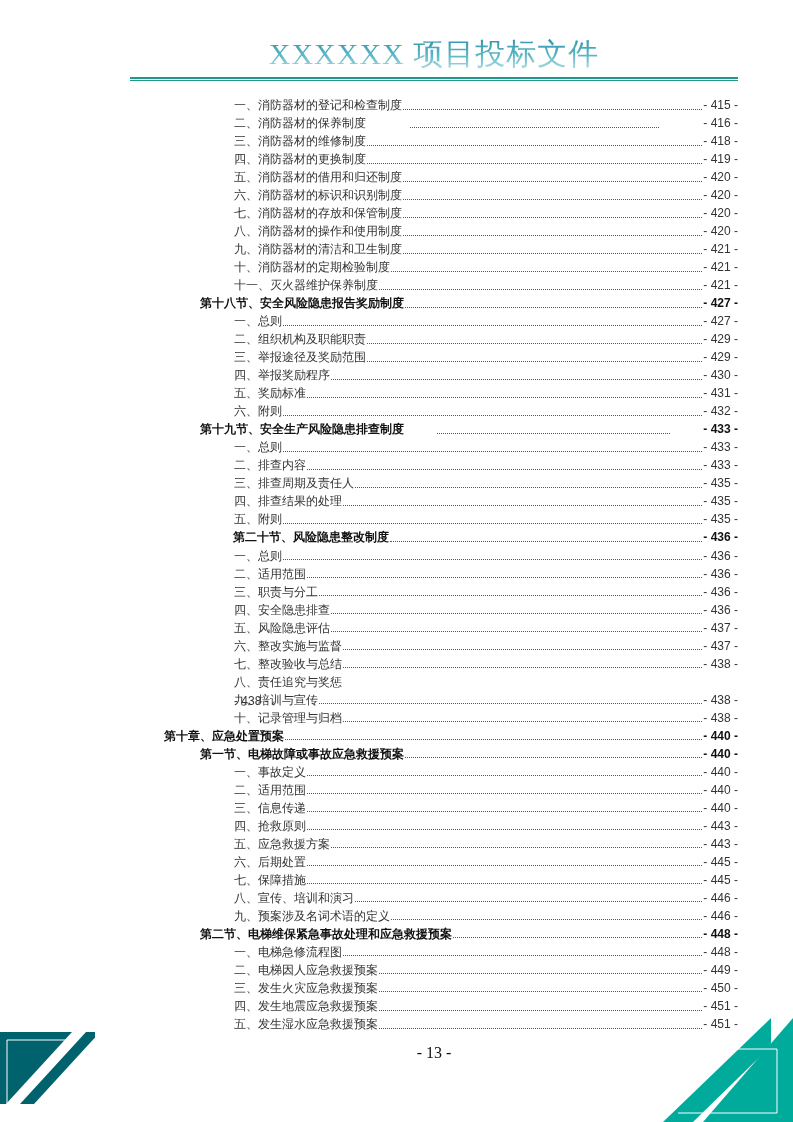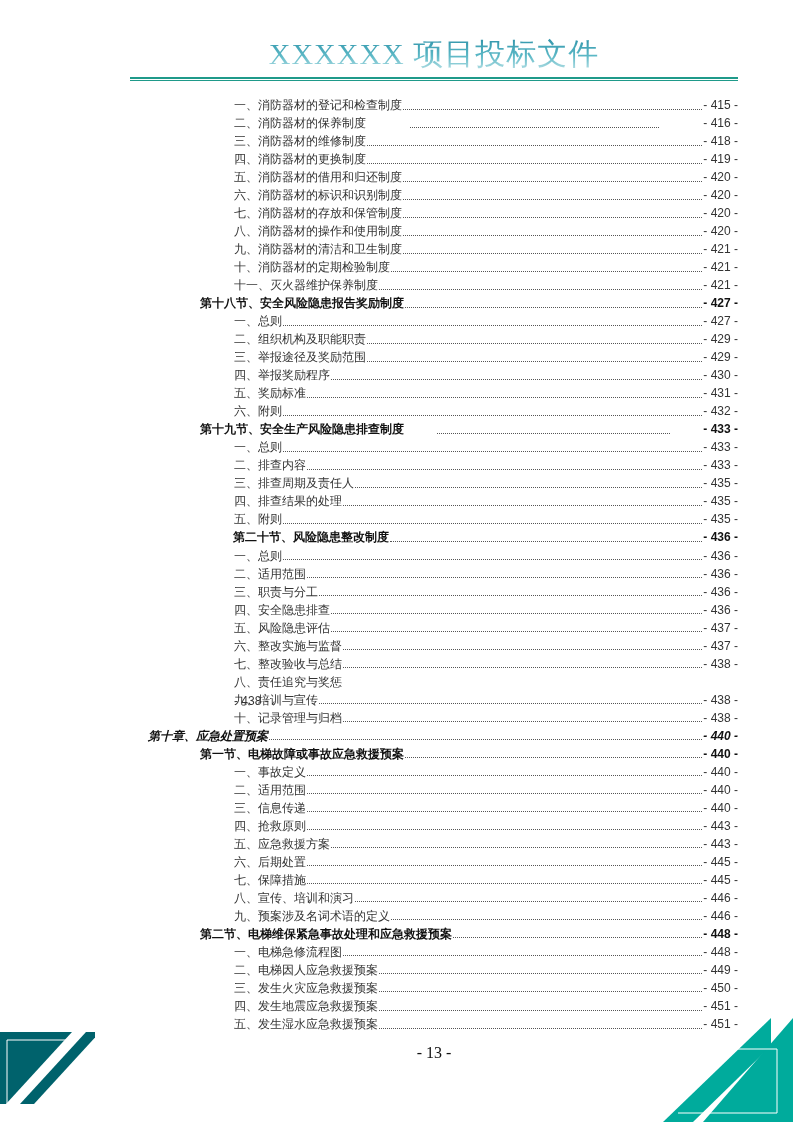--- a/index.html
+++ b/index.html
@@ -21,21 +21,21 @@
     }
     .header-rule {
       position: absolute; left: 130px; width: 608px; top: 77px;
       height: 1px; border-top: 2px solid #1f9a8a; border-bottom: 1px solid #1f9a8a;
     }
     .toc { position: absolute; left: 0; top: 95px; width: 793px; }
     .toc-row {
       position: absolute; height: 18px; display: flex; align-items: baseline;
       font-size: 12px; line-height: 18px; white-space: nowrap;
     }
-    .toc-row.lvl1 { left: 148px; right: 55px; font-weight: bold; color: #111; font-style: italic; }
+    .toc-row.lvl1 { left: 164px; right: 55px; font-weight: bold; color: #111; }
     .toc-row.lvl2 { left: 200px; right: 55px; font-weight: bold; color: #111; }
     .toc-row.lvl3 { left: 234px; right: 55px; color: #333; }
     .toc-label { flex: 0 0 auto; }
     .toc-leader {
       flex: 1 1 auto; overflow: hidden; margin: 0 1px;
       border-bottom: 1px dotted #555; height: 0; align-self: center; transform: translateY(4px);
     }
     .toc-page { flex: 0 0 auto; font-family: "Liberation Sans", sans-serif; font-size: 12px; }
     .page-number {
       position: absolute; top: 1044px; left: 0; width: 868px; text-align: center;

